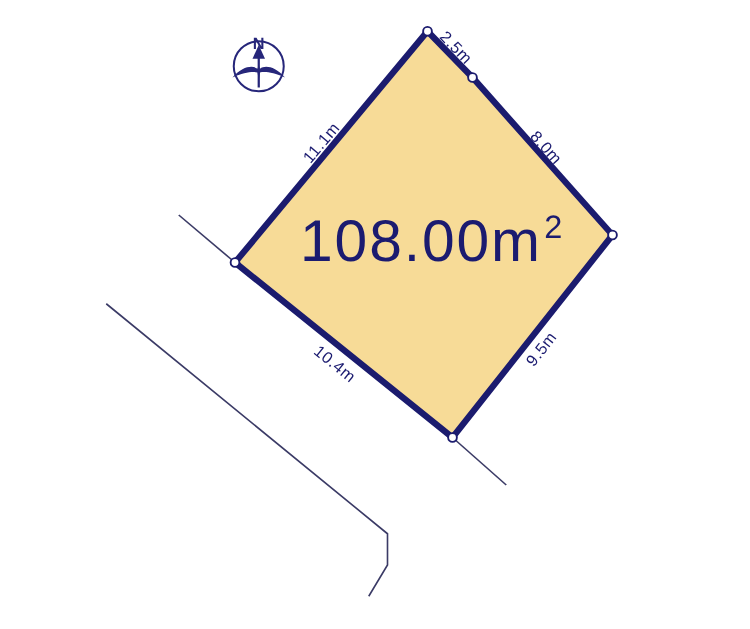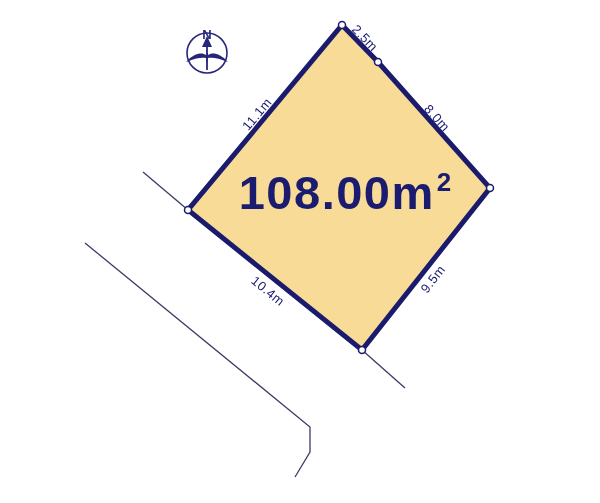--- a/index.html
+++ b/index.html
@@ -7,21 +7,21 @@
     position:relative;width:600px;height:503px;background:#ffffff;overflow:hidden;
     font-family:"Liberation Sans",sans-serif;
   }
   .layer{position:absolute;left:0;top:0;}
   .dim-label{
     position:absolute;color:#1b1b70;font-size:13px;font-weight:400;
     white-space:nowrap;transform-origin:center center;letter-spacing:0.5px;
   }
   .area-label{
     position:absolute;left:345px;top:192px;transform:translate(-50%,-50%);
-    color:#1b1b70;font-weight:700;font-size:47px;letter-spacing:1.5px;white-space:nowrap;
+    color:#1b1b70;font-weight:400;font-size:47px;letter-spacing:1.5px;white-space:nowrap;
   }
   .area-sup{font-size:26px;position:relative;top:-18px;margin-left:2px;letter-spacing:0;}
   .compass-n{font:700 13px "Liberation Sans",sans-serif;fill:#26267a;}
 </style>
 </head>
 <body>
 
 <div class="stage">
 
   <svg class="layer" width="600" height="503" viewBox="0 0 600 503">

